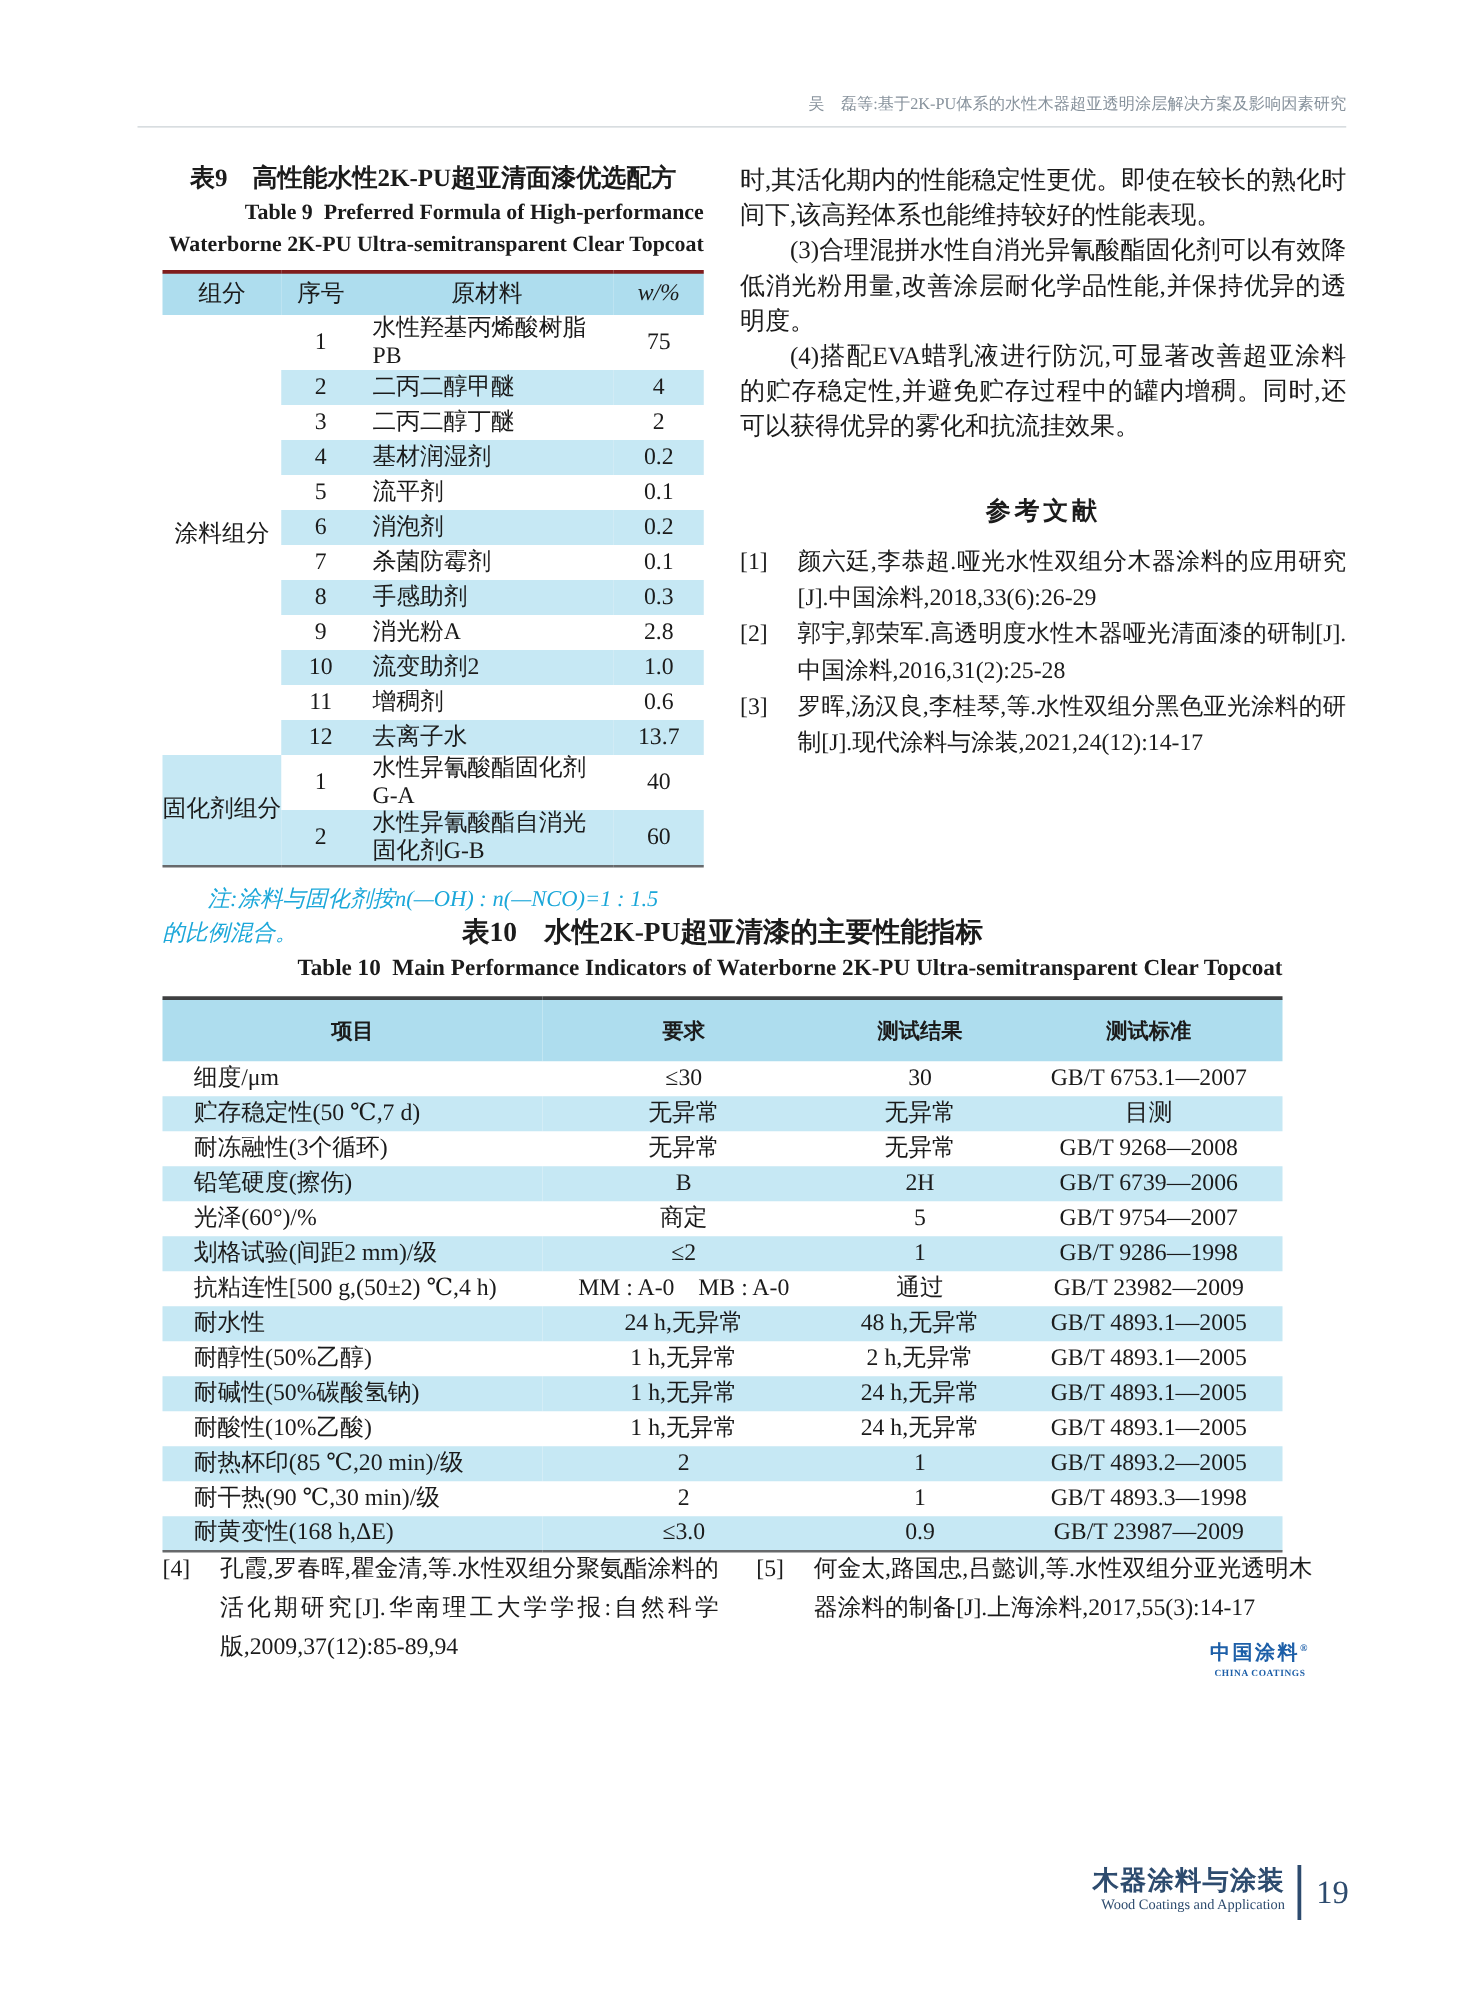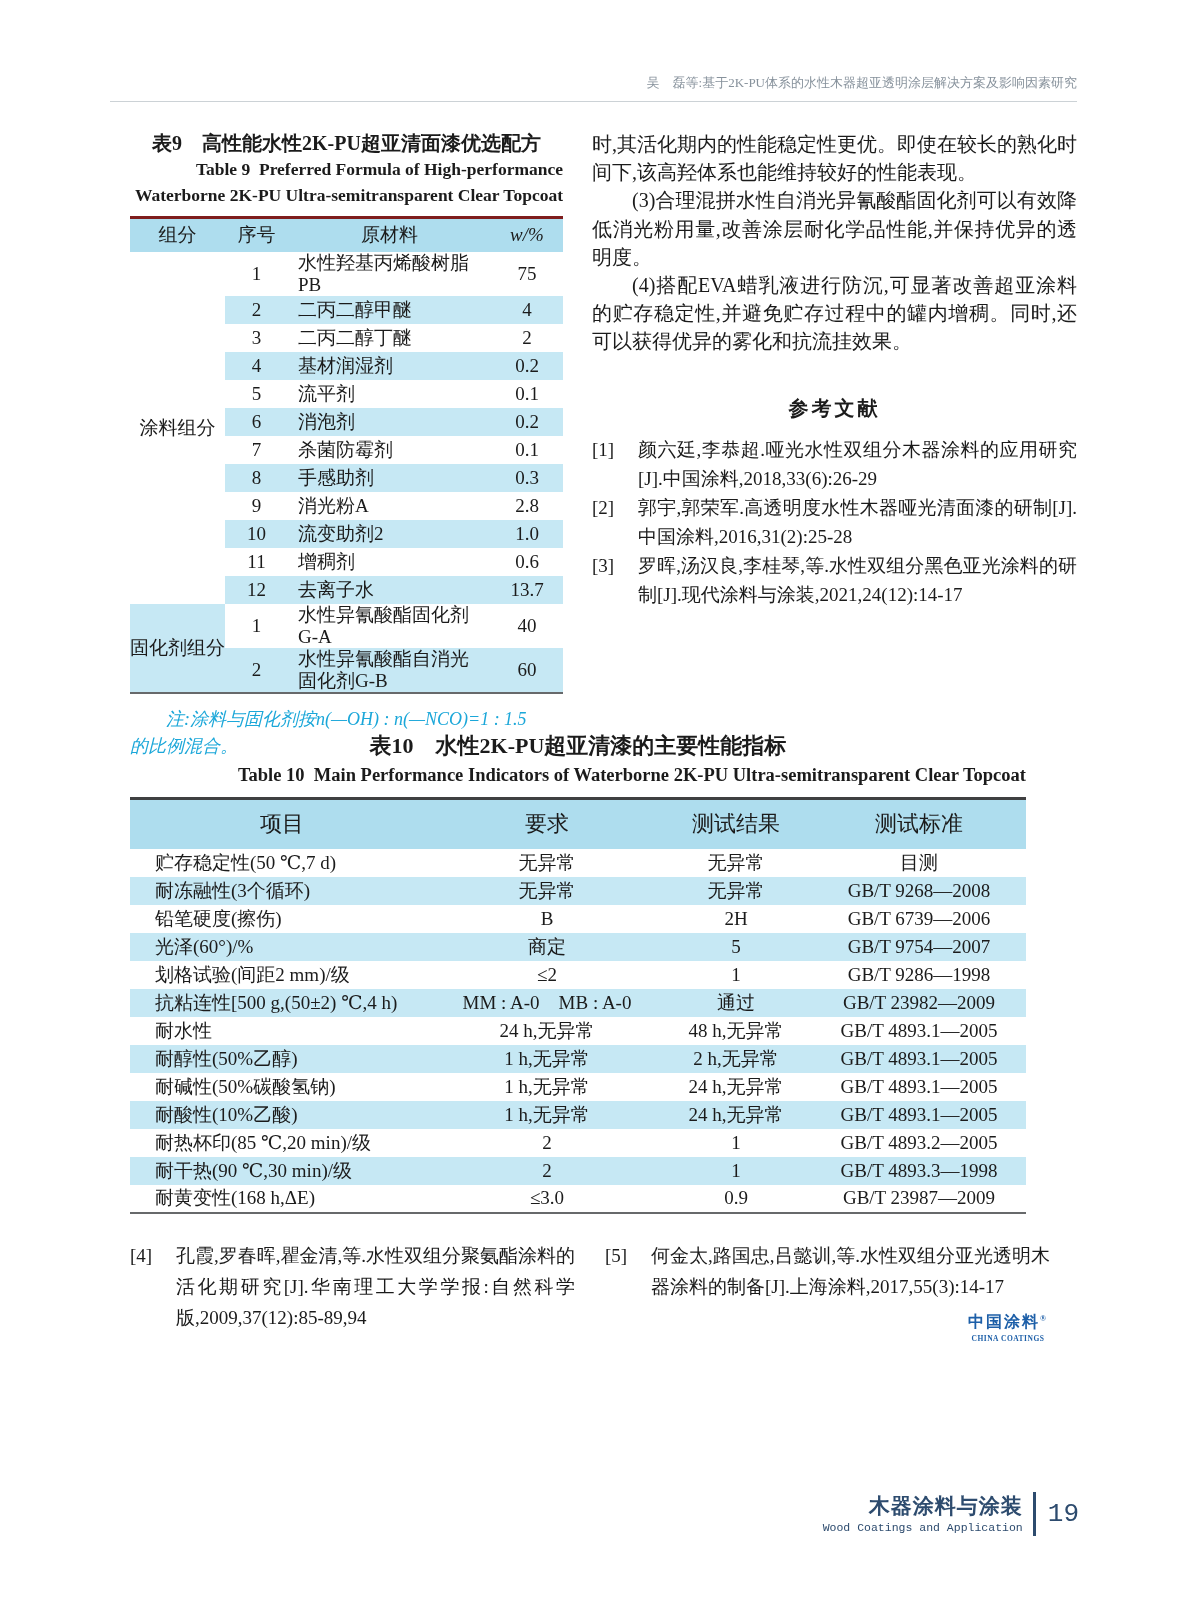--- a/index.html
+++ b/index.html
@@ -53,38 +53,38 @@
   .ref{display:flex;font-size:19px;line-height:29px;margin-bottom:0;}
   .ref-id{flex:0 0 46px;}
   .ref-text{flex:1;text-align:justify;}
 
   
   .t10-section{position:absolute;top:733px;left:130px;width:896px;}
   .t10-section .t-title-zh{font-size:22px;}
   .t10-section .t-title-en{font-size:18.5px;margin-top:3px;}
   #t10{width:896px;border-collapse:collapse;margin-top:9px;
        border-top:3px solid #3f4041;border-bottom:2.5px solid #67696b;}
-  #t10 th{background:var(--head-blue);height:50px;font-weight:normal;font-size:22px;text-align:center;}
+  #t10 th{background:var(--head-blue);height:50px;font-weight:bold;font-size:17px;text-align:center;}
   #t10 td{height:28px;font-size:19px;text-align:center;line-height:22px;}
   #t10 td.c-item{text-align:left;padding-left:25px;}
   #t10 tbody tr:nth-child(even) td{background:var(--zebra-blue);}
 
   
   .refs-bottom{position:absolute;top:1240px;left:130px;width:920px;display:flex;gap:30px;}
   .refs-bottom .refcol{width:445px;flex:0 0 445px;}
   .refs-bottom .ref{font-size:19px;line-height:31px;}
 
   
   .cc-logo{position:absolute;top:1312px;left:963px;width:90px;text-align:center;color:var(--logo-blue);}
   .cc-logo .zh{font-size:16px;font-weight:bold;letter-spacing:2px;white-space:nowrap;}
   .cc-logo .reg{font-size:8px;vertical-align:super;}
   .cc-logo .en{font-size:7.5px;font-weight:bold;letter-spacing:0.5px;margin-top:1px;white-space:nowrap;}
 
   
-  .footer{position:absolute;top:1492px;right:108px;display:flex;align-items:flex-end;color:var(--navy);font-family:Liberation Mono, monospace;}
+  .footer{position:absolute;top:1492px;right:108px;display:flex;align-items:flex-start;color:var(--navy);}
   .footer .titles{text-align:right;padding-right:10px;}
   .footer .j-zh{font-size:21px;font-weight:bold;letter-spacing:1px;line-height:24px;}
   .footer .j-en{font-size:11.5px;line-height:16px;}
   .footer .page-no{font-size:26px;padding-left:12px;border-left:3px solid var(--navy);line-height:44px;}
 </style>
 </head>
 <body>
 
 <div class="page">
 
@@ -236,20 +236,26 @@
       <thead>
         <tr>
           <th>项目</th>
           <th>要求</th>
           <th>测试结果</th>
           <th>测试标准</th>
         </tr>
       </thead>
       <tbody>
         <tr>
+          <td class="c-item">细度/μm</td>
+          <td>≤30</td>
+          <td>30</td>
+          <td>GB/T 6753.1—2007</td>
+        </tr>
+        <tr>
           <td class="c-item">贮存稳定性(50 ℃,7 d)</td>
           <td>无异常</td>
           <td>无异常</td>
           <td>目测</td>
         </tr>
         <tr>
           <td class="c-item">耐冻融性(3个循环)</td>
           <td>无异常</td>
           <td>无异常</td>
           <td>GB/T 9268—2008</td>

